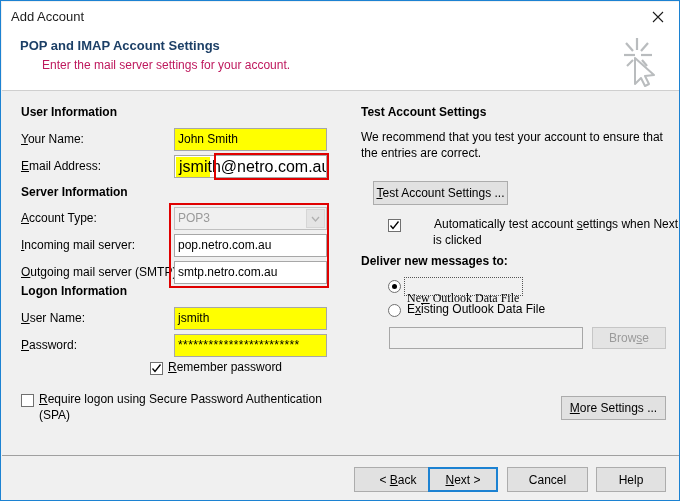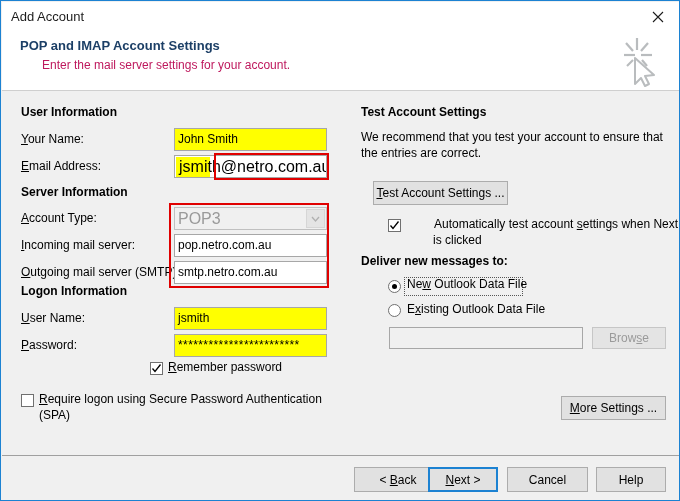--- a/index.html
+++ b/index.html
@@ -120,21 +120,21 @@
   .txtbox.disabled { background: #f0f0f0; color: #9a9a9a; }
 
   .combo {
     position: absolute;
     box-sizing: border-box;
     border: 1px solid #c0c0c0;
     background: #f0f0f0;
     height: 23px;
     line-height: 21px;
     padding: 0 3px;
-    font-size: 16px;
+    font-size: 12px;
     color: #9a9a9a;
     overflow: hidden;
     white-space: nowrap;
   }
   .combo .arrowbox {
     position: absolute;
     right: 1px; top: 1px;
     width: 19px; height: 19px;
     background: #e4e4e4;
     border: 1px solid #d6d6d6;
@@ -349,21 +349,21 @@
       <span>Automatically test account </span><span class="ul">s</span><span>ettings when Next</span>
     </div>
     <div class="lbl" style="left:404px; top:142px;padding-left:27px;">is clicked</div>
 
     <div class="grp-head" style="left:359px; top:163px;">Deliver new messages to:</div>
 
     <div class="radio" style="left:386px; top:189px;">
       <span class="dot"></span>
     </div>
     <div class="focusring" style="left:402px; top:186px; width:119px; height:19px;"></div>
-    <div class="lbl" style="left:405px; top:186px;">
+    <div class="lbl" style="left:405px; top:200px;font-family:Liberation Serif, serif;">
       <span>Ne</span><span class="ul">w</span><span> Outlook Data File</span>
     </div>
 
     <div class="radio" style="left:386px; top:213px;"></div>
     <div class="lbl" style="left:405px; top:211px;">
       <span>E</span><span class="ul">x</span><span>isting Outlook Data File</span>
     </div>
 
     <div class="txtbox disabled" style="left:387px; top:236px; width:194px; height:22px;"></div>
     <div class="btn disabled" style="left:590px; top:236px; width:74px; height:22px;">

